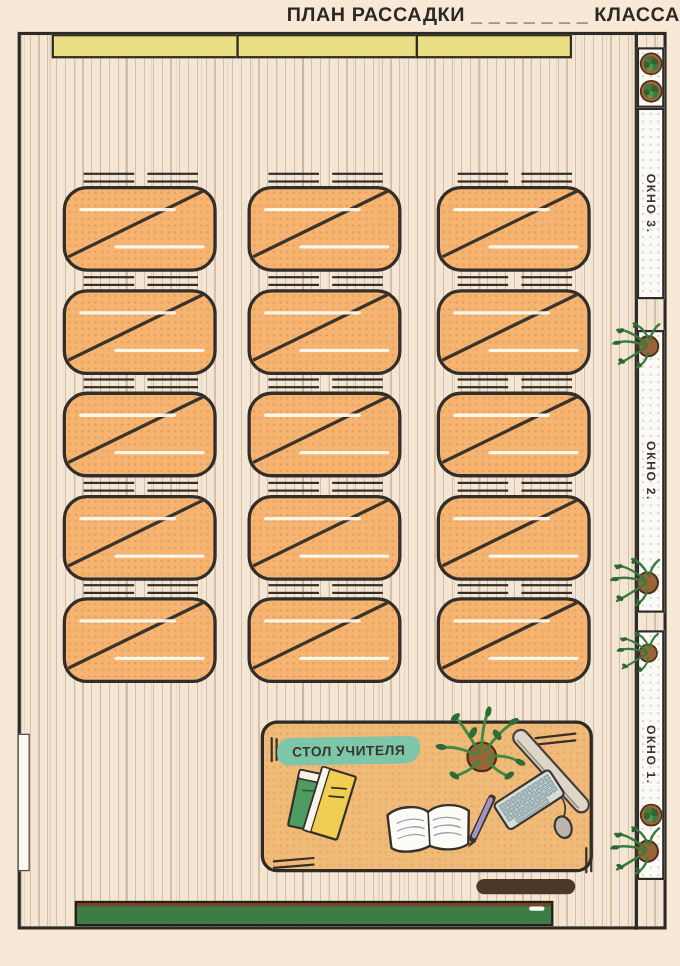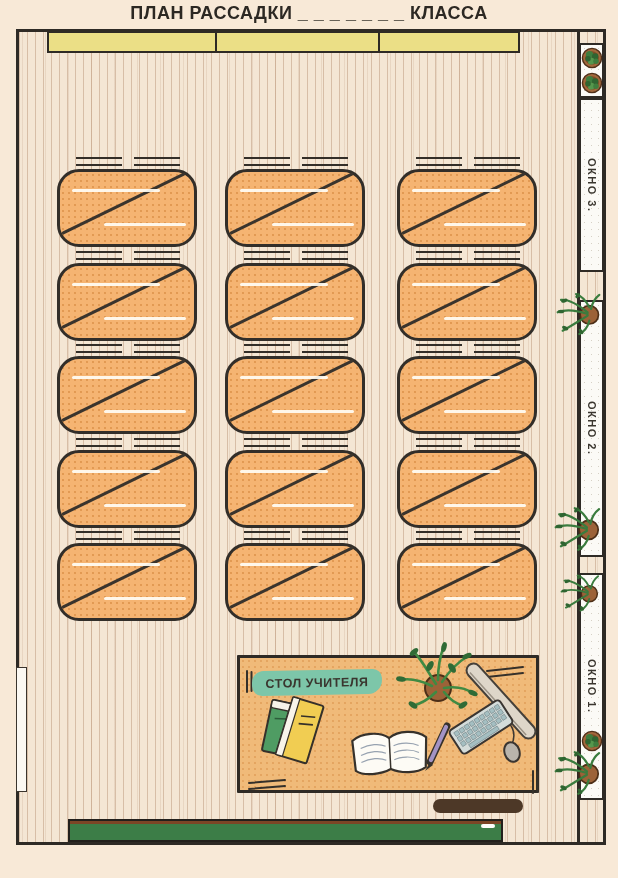--- a/index.html
+++ b/index.html
@@ -1,19 +1,19 @@
 <!DOCTYPE html>
 <html><head>
 <meta charset="utf-8">
 <style>
   html,body{margin:0;padding:0;}
   body{background:#f8e9d7;font-family:"Liberation Sans",sans-serif;}
   .canvas{position:relative;width:618px;height:878px;background:#f8e9d7;overflow:hidden;}
 
-  .plan-title{position:absolute;left:0;top:3px;width:618px;text-align:center;
+  .plan-title{position:absolute;left:0;top:3px;width:618px;text-align:right;
     font-size:18px;font-weight:700;letter-spacing:.5px;color:#2c2823;}
 
   .room-border{position:absolute;left:16px;top:29px;width:590px;height:816px;
     border:3px solid #2e2a25;box-sizing:border-box;}
   .room-floor{position:absolute;left:19px;top:32px;width:584px;height:810px;background:#f4e6d4;
     background-image:
       repeating-linear-gradient(90deg, rgba(148,96,60,.30) 0 1px, rgba(0,0,0,0) 1px 8px),
       repeating-linear-gradient(90deg, rgba(0,0,0,0) 0 3px, rgba(148,96,60,.12) 3px 4px, rgba(0,0,0,0) 4px 23px);}
 
   
@@ -50,21 +50,21 @@
   .name-line{position:absolute;height:2.5px;background:#fffdf4;border-radius:2px;opacity:.92;}
   .name-line.top{left:12px;top:17px;width:88px;}
   .name-line.bottom{left:44px;top:51px;width:82px;}
   .chair-mark{position:absolute;top:-15px;width:46px;height:9px;box-sizing:border-box;
     border-top:2.5px solid #332e28;border-bottom:2.5px solid #332e28;}
   .chair-mark.cm-left{left:16px;}
   .chair-mark.cm-right{left:74px;}
 
   
   .tdesk{position:absolute;left:237px;top:655px;width:302px;height:138px;box-sizing:border-box;
-    border:3px solid #2e2a25;border-radius:1px;background:#f0ba79;
+    border:3px solid #2e2a25;border-radius:15px;background:#f0ba79;
     background-image:radial-gradient(rgba(211,132,58,.4) .8px, rgba(0,0,0,0) 1.1px);background-size:6px 6px;padding-left:16px;}
   .tdesk-label{position:absolute;left:12px;top:12px;width:130px;height:25px;background:#7dc6a9;
     border-radius:12px 9px 14px 10px;transform:rotate(-1deg);display:flex;align-items:center;justify-content:center;
     font-size:12.5px;font-weight:700;letter-spacing:.5px;color:#3a362f;}
   .tdesk-items{position:absolute;left:0;top:-20px;width:302px;height:160px;overflow:visible;}
 
   
   .chalk-tray{position:absolute;left:433px;top:799px;width:90px;height:14px;border-radius:8px;background:#4d3827;}
   .board{position:absolute;left:68px;top:819px;width:435px;height:23px;box-sizing:border-box;
     border:2.5px solid #23201c;background:#3c7d47;box-shadow:inset 0 3px 0 #7c4526;}

